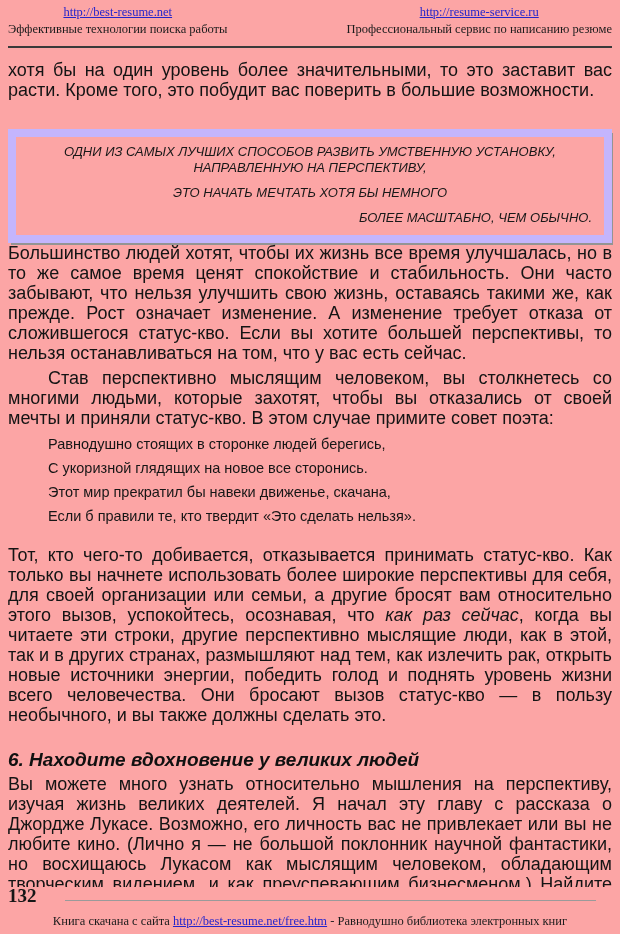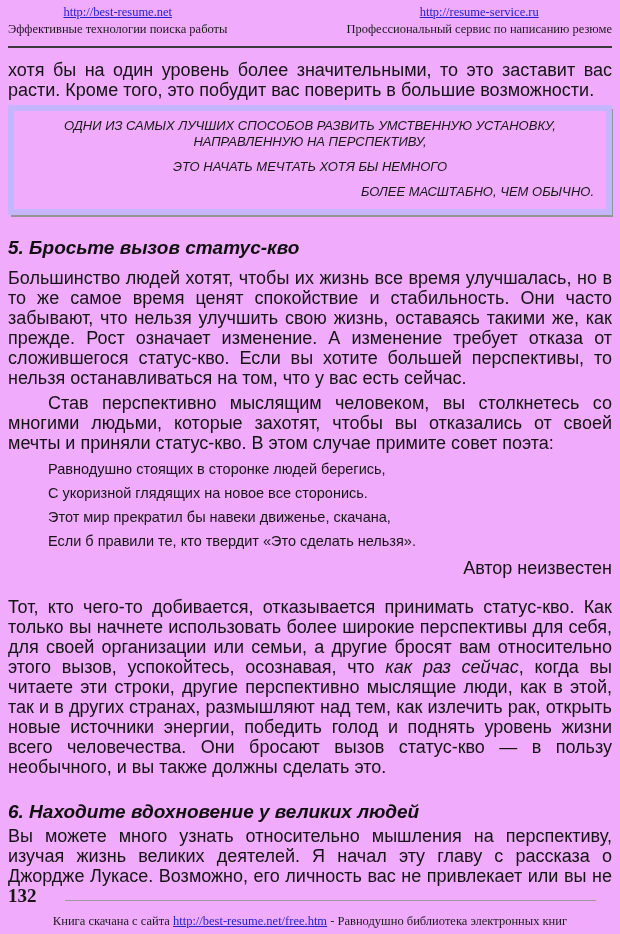--- a/index.html
+++ b/index.html
@@ -1,42 +1,42 @@
 <!DOCTYPE html>
 <html lang="ru"><head>
 <meta charset="utf-8">
 <style>
   html, body { margin: 0; padding: 0; background: #ffffff; }
   .page {
     width: 620px; height: 934px;
     box-sizing: border-box;
     display: flex; flex-direction: column;
-    background: #f0abfc;
+    background: #fca5a5;
     color: #161616;
     font-family: "Liberation Sans", sans-serif;
     overflow: hidden;
   }
   .content { flex: 1 1 auto; overflow: hidden; padding: 5px 8px 0 8px; }
 
   
   .hdr { display: flex; justify-content: space-between; font-family: "Liberation Serif", serif; font-size: 12.5px; line-height: 15px; }
   .hdr-col { text-align: center; max-width: 49%; }
   .hdr a { color: #2424cc; text-decoration: underline; cursor: pointer; }
   .hdr .tagline { margin-top: 2px; color: #1c1c1c; text-align: center; }
   .separator { height: 0; border-bottom: 2px solid #3a3a3a; margin-top: 9px; }
 
   
   .body-p { font-size: 18px; line-height: 20px; text-align: justify; margin: 0; color: #141414; }
   .intro { margin-top: 12px; }
   .indent-first { text-indent: 40px; margin-top: 5px; }
 
   
   .quote-box {
-    margin-top: 5px;
-    border: 6px solid #c4b5fd;
+    margin-top: 29px;
+    border: 8px solid #c4b5fd;
     box-shadow: 2px 3px 0 -1px #949494;
     padding: 7px 12px 4px 12px;
   }
   .quote-box p {
     margin: 0 0 9px 0;
     font-style: italic;
     font-size: 13px;
     line-height: 16px;
     text-align: center;
     color: #181818;
@@ -92,33 +92,31 @@
     <div class="separator"></div>
 
     <p class="body-p intro">хотя бы на один уровень более значительными, то это заставит вас расти. Кроме того, это побудит вас поверить в большие возможности.</p>
 
     <div class="quote-box">
       <p>ОДНИ ИЗ САМЫХ ЛУЧШИХ СПОСОБОВ РАЗВИТЬ УМСТВЕННУЮ УСТАНОВКУ, НАПРАВЛЕННУЮ НА ПЕРСПЕКТИВУ,</p>
       <p>ЭТО НАЧАТЬ МЕЧТАТЬ ХОТЯ БЫ НЕМНОГО</p>
       <p>БОЛЕЕ МАСШТАБНО, ЧЕМ ОБЫЧНО.</p>
     </div>
 
-    <h2 class="sec-h">5. Бросьте вызов статус-кво</h2>
 
     <p class="body-p">Большинство людей хотят, чтобы их жизнь все время улучшалась, но в то же самое время ценят спокойствие и стабильность. Они часто забывают, что нельзя улучшить свою жизнь, оставаясь такими же, как прежде. Рост означает изменение. А изменение требует отказа от сложившегося статус-кво. Если вы хотите большей перспективы, то нельзя останавливаться на том, что у вас есть сейчас.</p>
     <p class="body-p indent-first">Став перспективно мыслящим человеком, вы столкнетесь со многими людьми, которые захотят, чтобы вы отказались от своей мечты и приняли статус-кво. В этом случае примите совет поэта:</p>
 
     <div class="poem">
       <p>Равнодушно стоящих в сторонке людей берегись,</p>
       <p>С укоризной глядящих на новое все сторонись.</p>
       <p>Этот мир прекратил бы навеки движенье, скачана,</p>
       <p>Если б правили те, кто твердит «Это сделать нельзя».</p>
     </div>
 
-    <p class="body-p author">Автор неизвестен</p>
 
     <p class="body-p para-d"><span>Тот, кто чего-то добивается, отказывается принимать статус-кво. Как только вы начнете использовать более широкие перспективы для себя, для своей организации или семьи, а другие бросят вам относительно этого вызов, успокойтесь, осознавая, что </span><span class="em">как раз сейчас</span><span>, когда вы читаете эти строки, другие перспективно мыслящие люди, как в этой, так и в других странах, размышляют над тем, как излечить рак, открыть новые источники энергии, победить голод и поднять уровень жизни всего человечества. Они бросают вызов статус-кво — в пользу необычного, и вы также должны сделать это.</span></p>
 
     <h2 class="sec-h s6">6. Находите вдохновение у великих людей</h2>
 
     <p class="body-p">Вы можете много узнать относительно мышления на перспективу, изучая жизнь великих деятелей. Я начал эту главу с рассказа о Джордже Лукасе. Возможно, его личность вас не привлекает или вы не любите кино. (Лично я — не большой поклонник научной фантастики, но восхищаюсь Лукасом как мыслящим человеком, обладающим творческим видением, и как преуспевающим бизнесменом.) Найдите каких-нибудь деятелей, которыми вы восхищаетесь, и изучите их жизненный путь.</p>
 
   </div>
 
   <div class="bottom">

